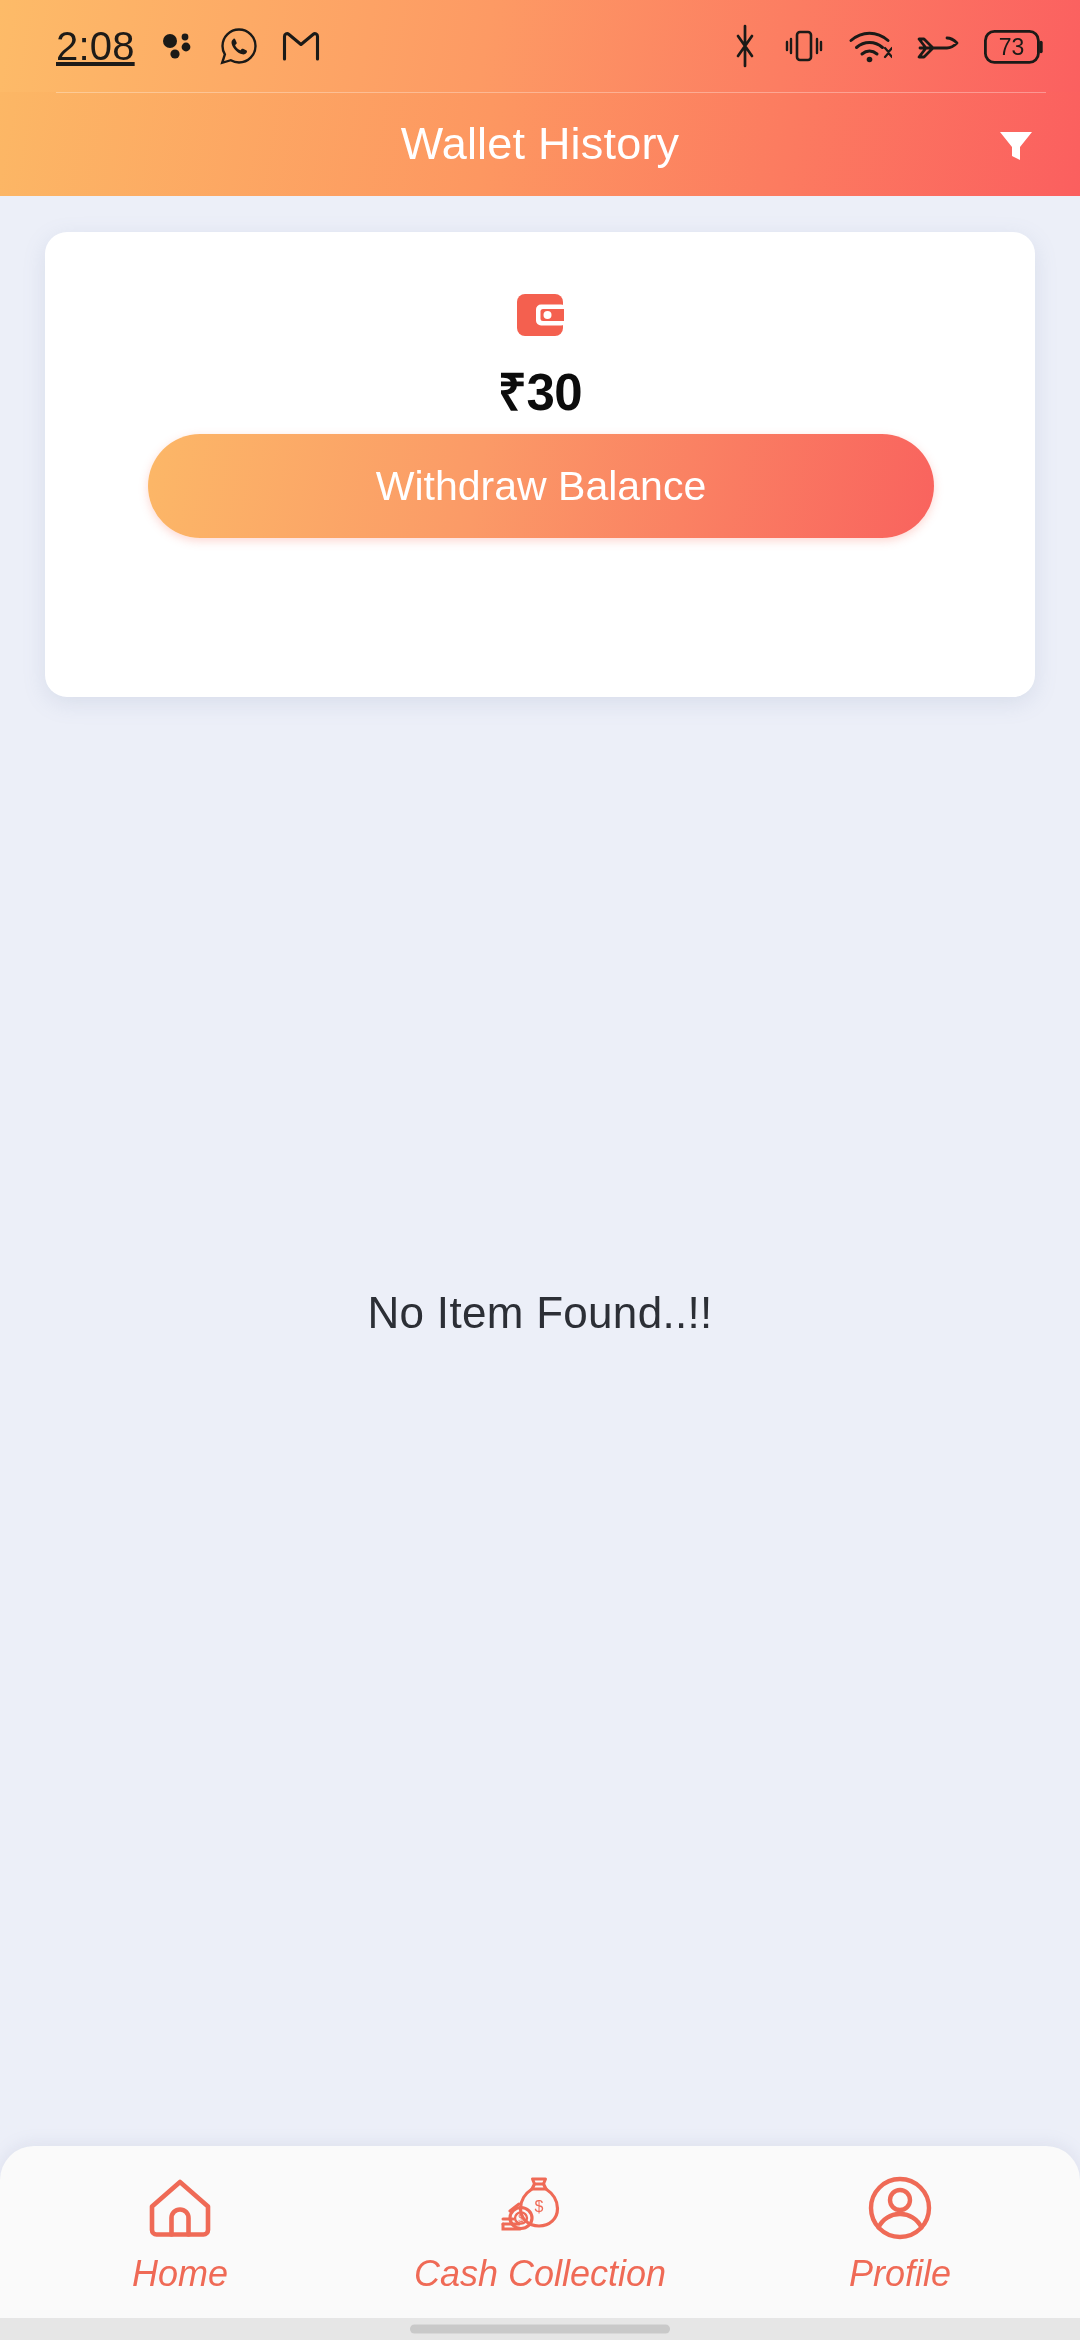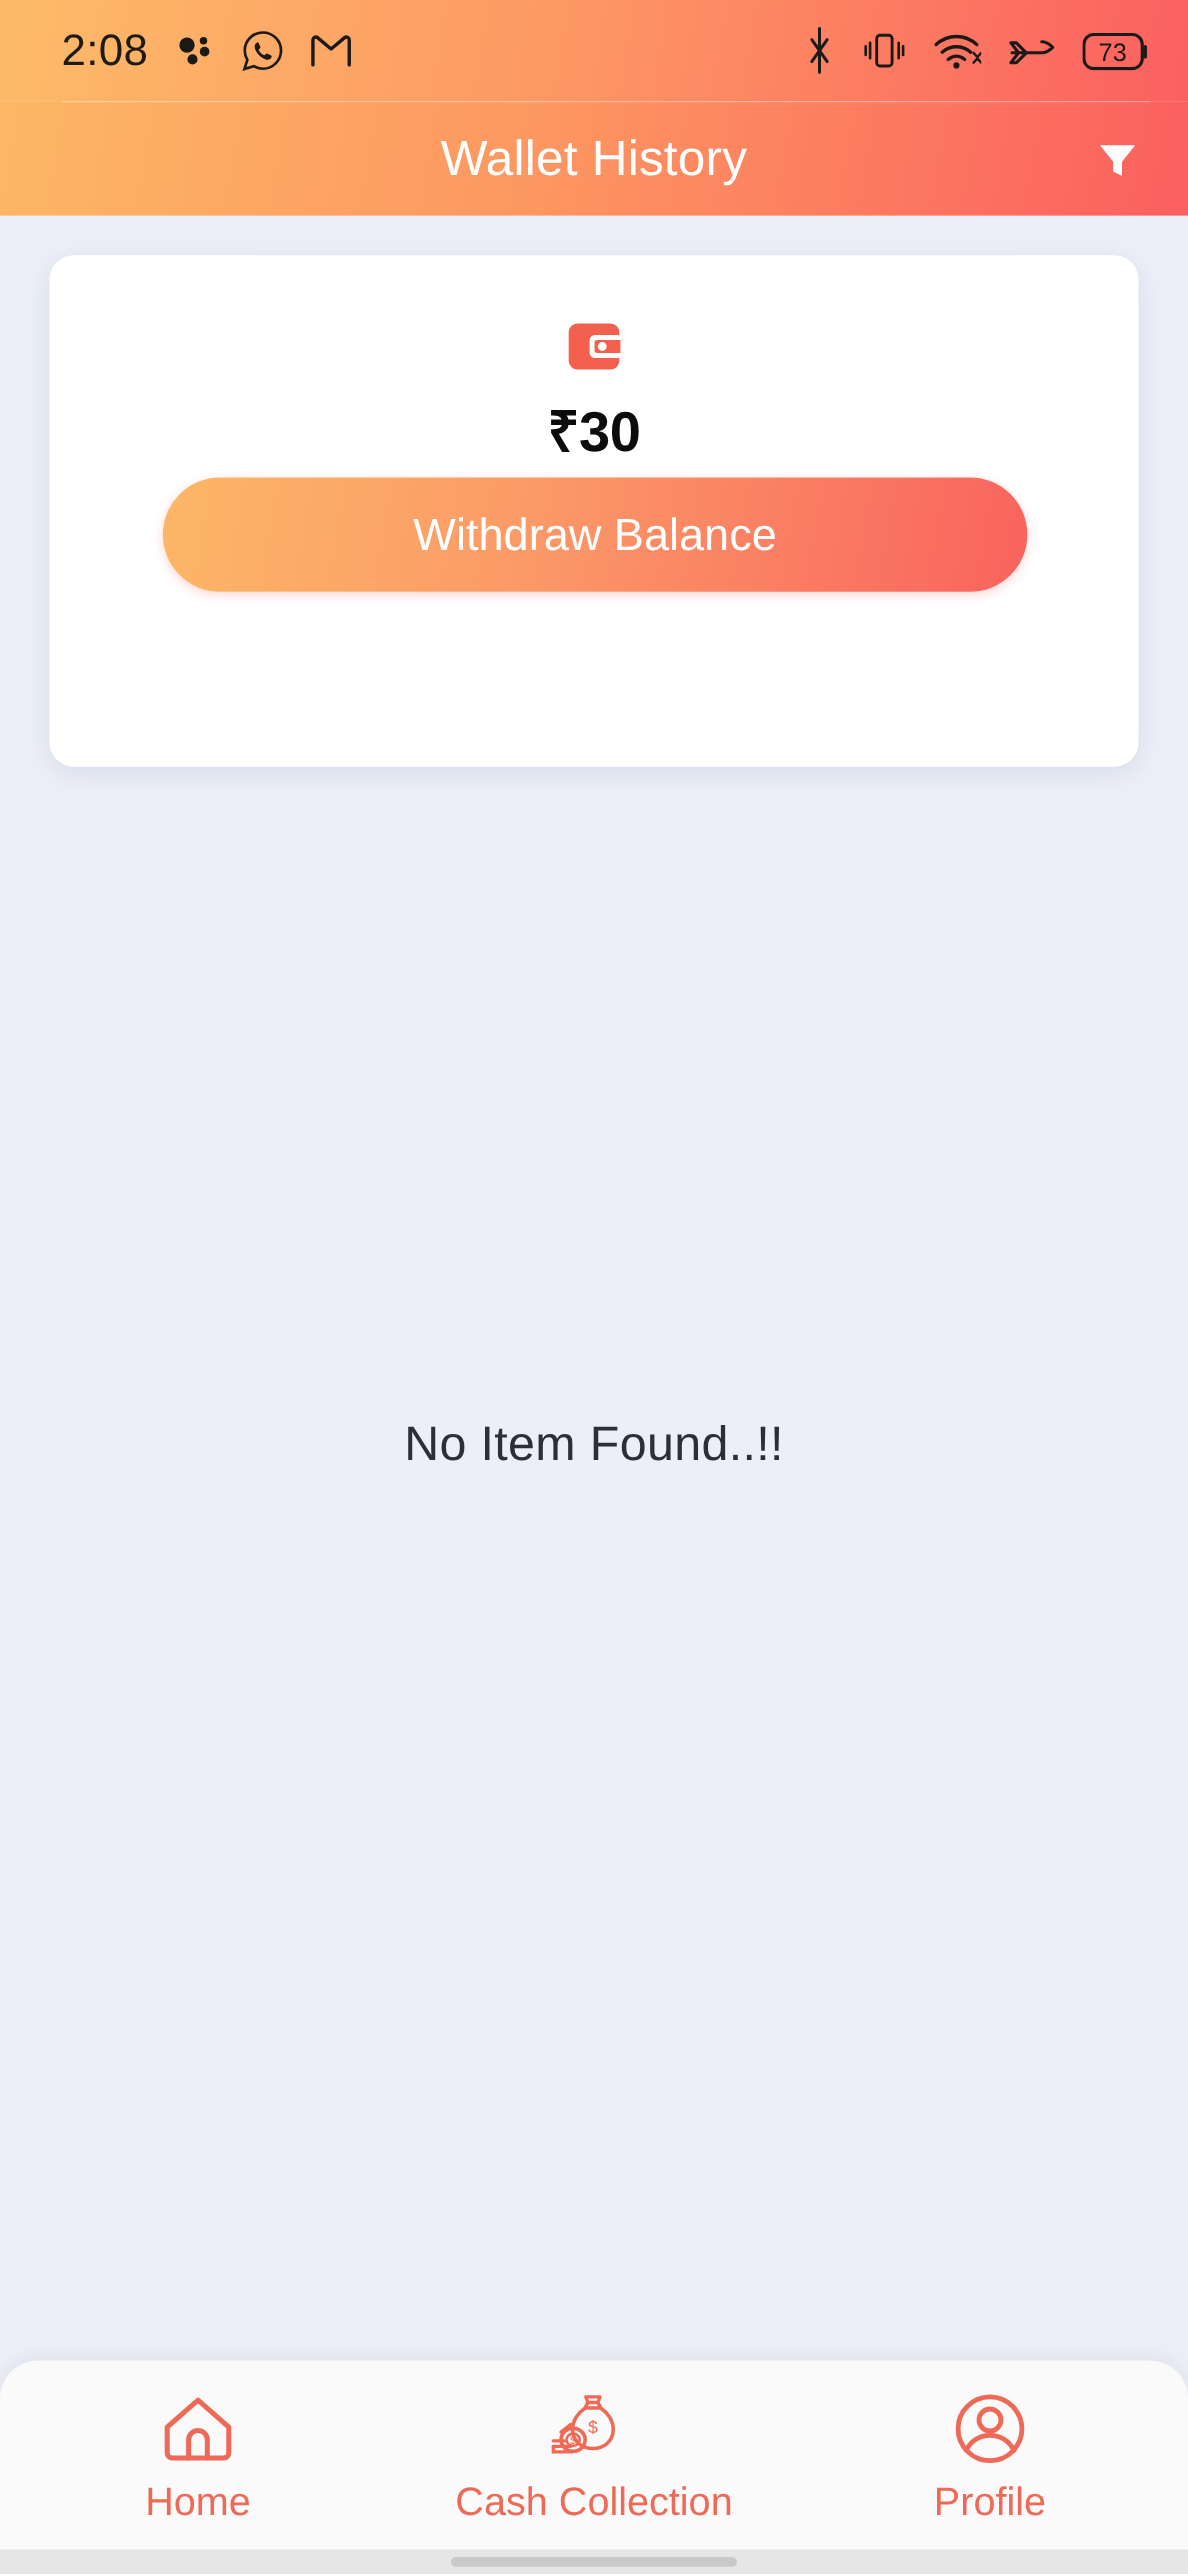--- a/index.html
+++ b/index.html
@@ -26,20 +26,21 @@
     background: linear-gradient(100deg, #fdbb68 0%, #fd9a64 45%, #fb6060 100%);
     display: flex;
     align-items: center;
     padding: 0 34px 0 56px;
   }
   #statusbar .clock {
     font-size: 40px;
     color: #1d1b18;
     letter-spacing: 0.2px;
     font-family: "Liberation Sans", sans-serif;
+    text-decoration: underline;
   }
   #statusbar .notif-icons {
     display: flex;
     align-items: center;
     gap: 22px;
     margin-left: 26px;
   }
   #statusbar .sys-icons {
     margin-left: auto;
     display: flex;
@@ -164,20 +165,21 @@
     height: 72px;
     display: flex;
     align-items: center;
     justify-content: center;
   }
   .navitem .navlabel {
     font-size: 36px;
     color: #ef6a56;
     font-weight: 400;
     white-space: nowrap;
+    font-style: italic;
   }
   #gesturebar {
     position: absolute;
     left: 0; bottom: 0;
     width: 1080px; height: 22px;
     background: #e6e6e6;
   }
   #gesturebar .pill {
     position: absolute;
     left: 50%; top: 50%;

